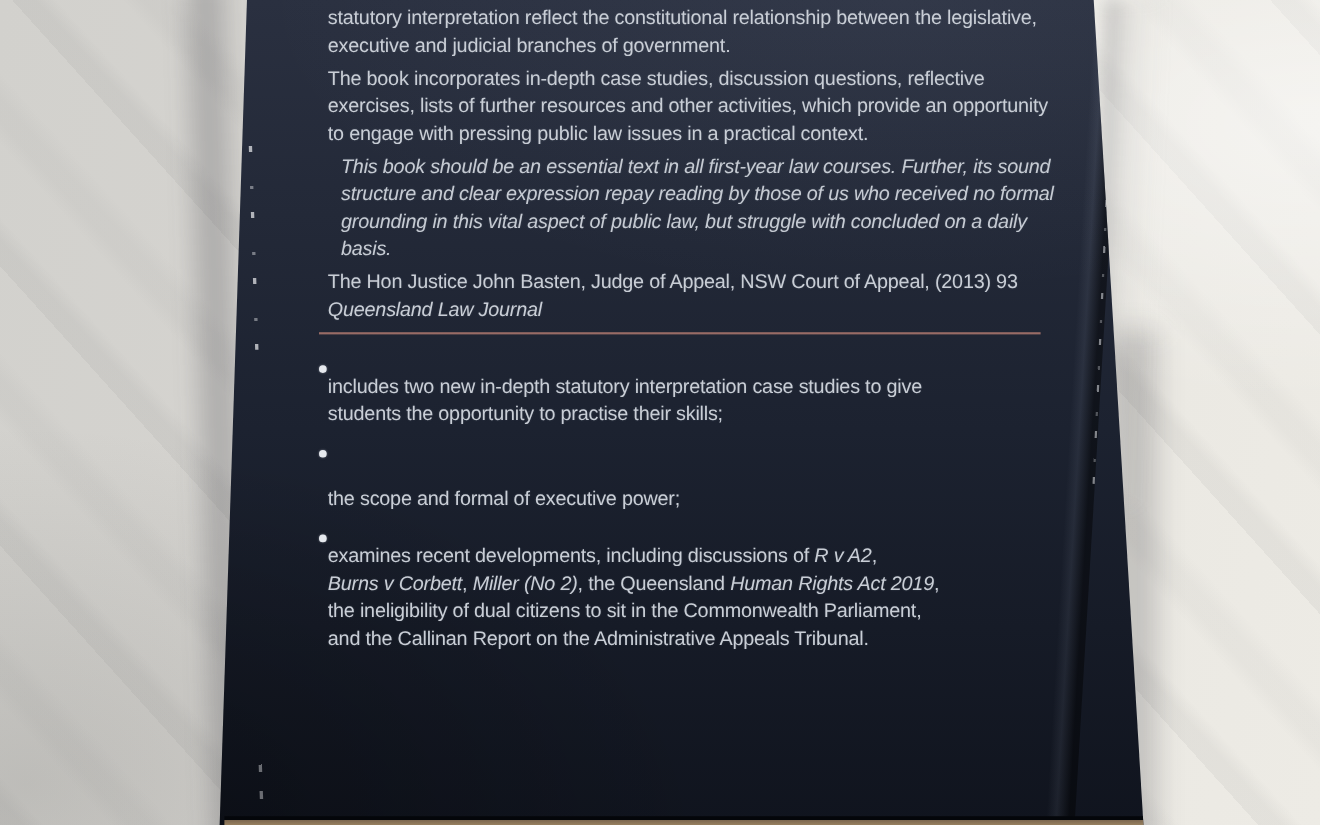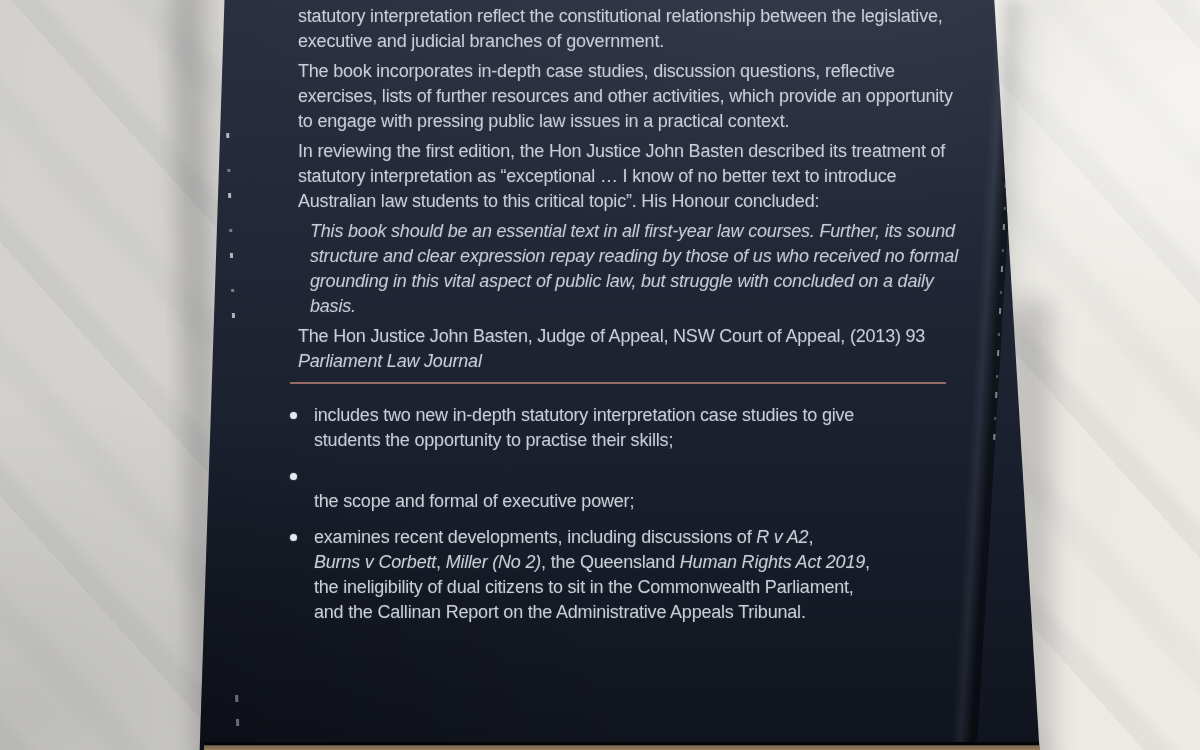--- a/index.html
+++ b/index.html
@@ -76,21 +76,21 @@
     color:#c9ced6; font-size:18px; line-height:25px; letter-spacing:-0.2px;
     text-shadow:0 0 2px rgba(175,185,200,0.22);
   }
   .content p { margin:0 0 5px 0; }
   .quote { font-style:italic; margin-left:12px !important; color:#c6cbd3; }
   .divider {
     height:2px; width:656px; margin:8px 0 19px -8px;
     background:#a5736a; opacity:.9; border:none;
   }
   .bullets { margin-top:11px; }
-  .bullet-row { display:flex; align-items:flex-start; margin:0 0 11px 0; }
+  .bullet-row { display:flex; align-items:flex-start; margin:0 0 11px 0;flex-direction:column; }
   .bullet-dot {
     flex:none; width:7px; height:7px; border-radius:50%;
     background:#e6e9ee; margin:9px 17px 0 -8px;
     box-shadow:0 0 2px rgba(220,225,235,0.5);
   }
   .bullet-text { flex:1; }
   i { font-style:italic; }
 </style>
 </head>
 <body>
@@ -104,23 +104,22 @@
   <div class="book">
     <div class="cover-right-fold"></div>
     <div class="scuff-left"></div>
     <div class="scuff-left-2"></div>
     <div class="scuff-right"></div>
     <div class="page-edge"></div>
 
     <div class="content">
       <p>statutory interpretation reflect the constitutional relationship between the legislative, executive and judicial branches of government.</p>
       <p>The book incorporates in-depth case studies, discussion questions, reflective exercises, lists of further resources and other activities, which provide an opportunity to engage with pressing public law issues in a practical context.</p>
-      <p>In reviewing the first edition, the Hon Justice John Basten described its treatment of statutory interpretation as “exceptional … I know of no better text to introduce Australian law students to this critical topic”. His Honour concluded:</p>
       <p class="quote">This book should be an essential text in all first-year law courses. Further, its sound structure and clear expression repay reading by those of us who received no formal grounding in this vital aspect of public law, but struggle with concluded on a daily basis.</p>
-      <p><span>The Hon Justice John Basten, Judge of Appeal, NSW Court of Appeal, (2013) 93 </span><i>Parliament Law Journal</i></p>
+      <p><span>The Hon Justice John Basten, Judge of Appeal, NSW Court of Appeal, (2013) 93 </span><i>Queensland Law Journal</i></p>
 
       <div class="divider"></div>
 
 
       <div class="bullets">
         <div class="bullet-row">
           <span class="bullet-dot"></span>
           <span class="bullet-text"><span>includes two new in-depth statutory interpretation case studies to give</span><br><span>students the opportunity to practise their skills;</span></span>
         </div>
         <div class="bullet-row">

